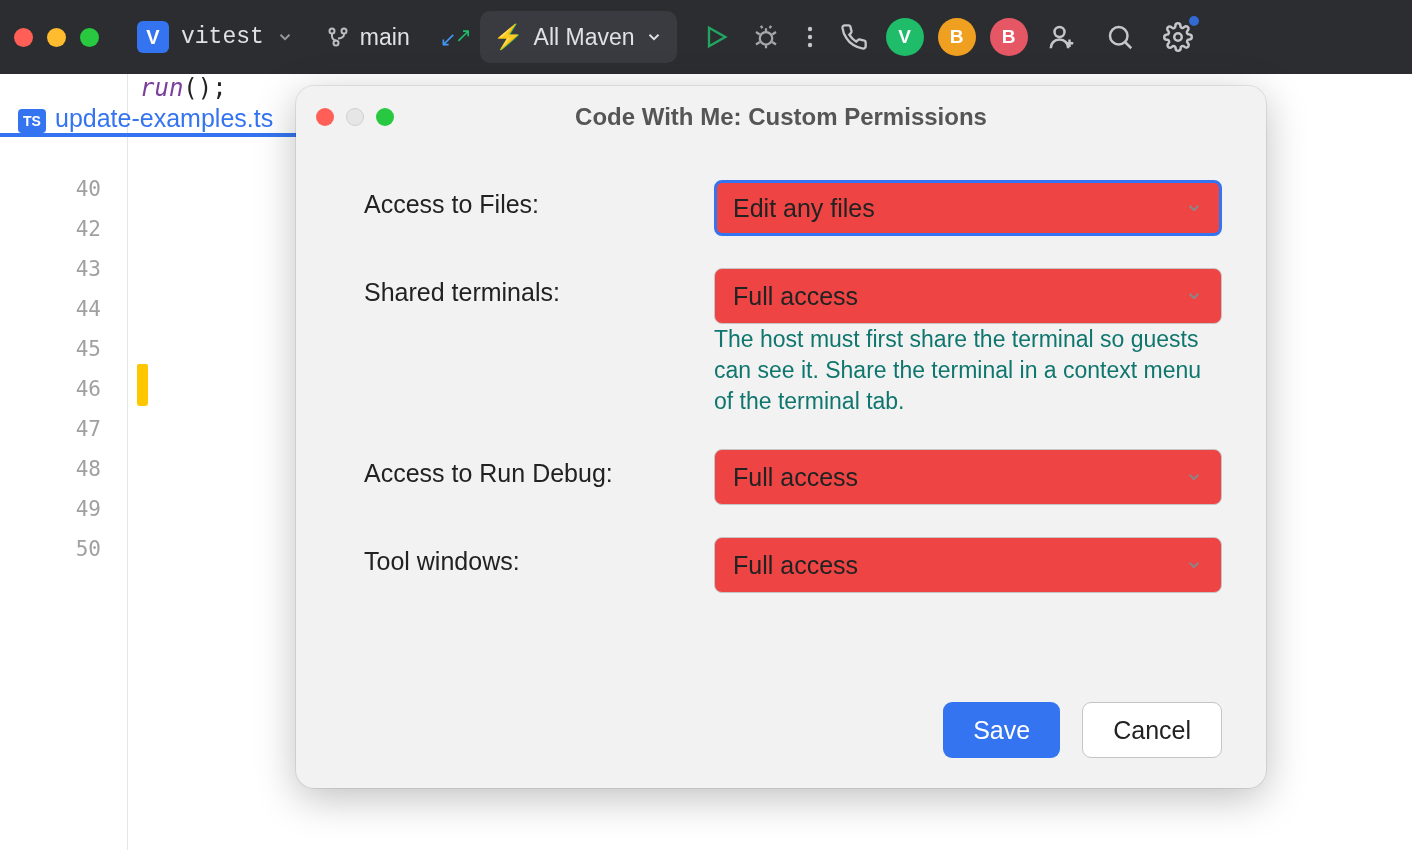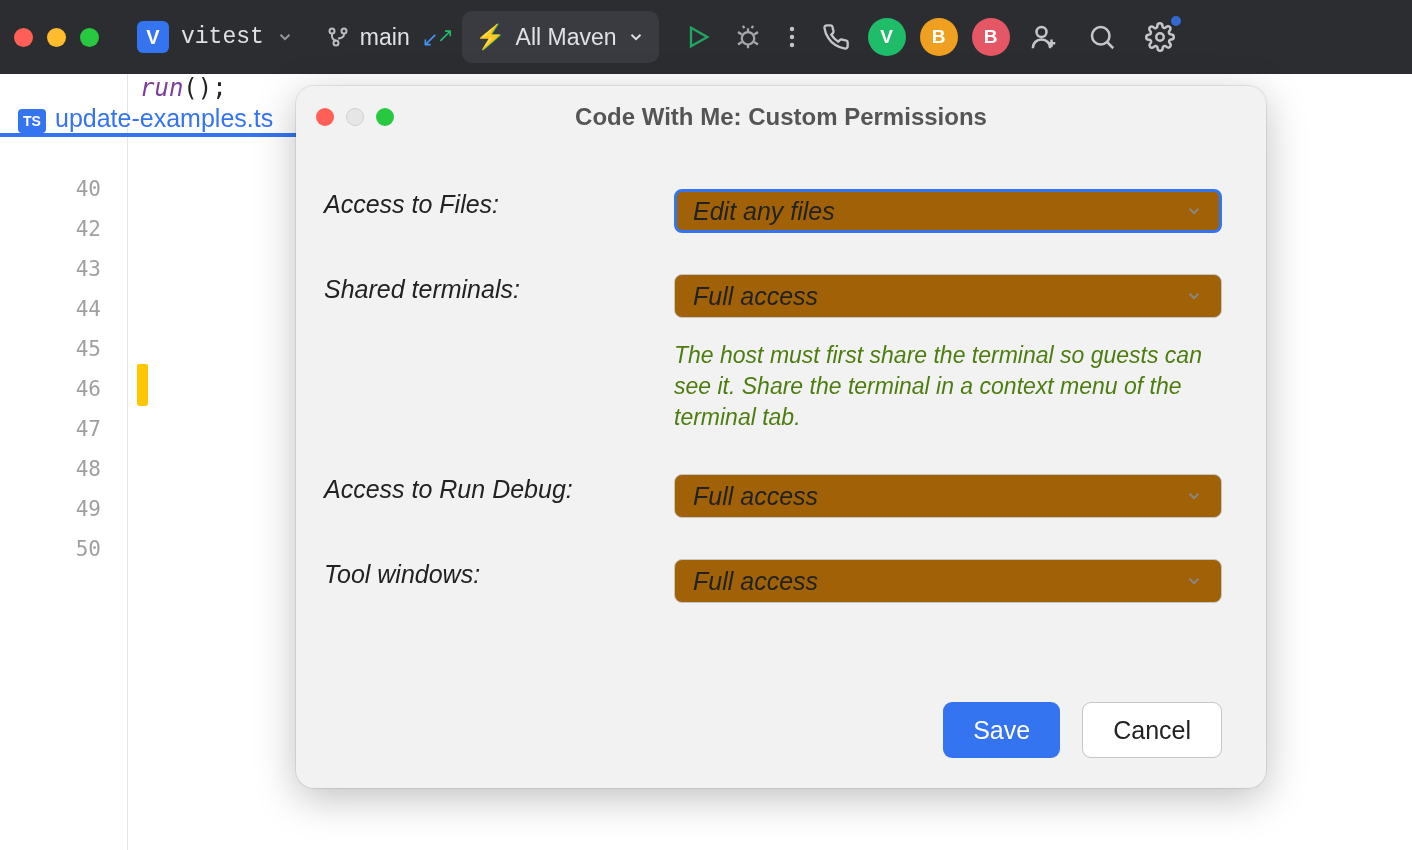--- a/index.html
+++ b/index.html
@@ -50,21 +50,21 @@
   font-weight: 600;
   font-size: 20px;
 }
 .proj-name { font-size: 23px; color: #dfe1e5; font-family: Liberation Mono, monospace; }
 .proj-chev { opacity: 0.6; }
 .branch {
   display: flex;
   align-items: center;
   gap: 10px;
   font-size: 23px;
-  margin-right: 4px;
+  margin-right: 22px;
 }
 .branch-icon { opacity: 0.8; }
 .cwm-arrows {
   position: relative;
   width: 32px;
   height: 28px;
 }
 .arrow-down-left { position: absolute; left: 0; bottom: 0; color: #4296f7; font-size: 20px; }
 .arrow-up-right { position: absolute; right: 0; top: 0; color: #1fbc6a; font-size: 20px; }
 
@@ -233,57 +233,55 @@
 .dlg-title {
   flex: 1;
   text-align: center;
   font-size: 24px;
   font-weight: 700;
   color: #555;
 }
 
 .dlg-body {
   flex: 1;
-  padding: 32px 44px 0 28px;
-  font-style: italic;
+  padding: 32px 44px 0 68px;
 }
 .form-row {
   display: flex;
   align-items: flex-start;
   margin-bottom: 32px;
 }
 .form-label {
   width: 350px;
   font-size: 25px;
   color: #222;
   padding-top: 10px;
 }
 .form-control { flex: 1; }
 .select {
   width: 100%;
-  height: 44px;
-  background: #a16207;
+  height: 56px;
+  background: #ef4444;
   border: 1px solid #c5c5c5;
   border-radius: 8px;
   padding: 0 18px;
   display: flex;
   align-items: center;
   justify-content: space-between;
   font-size: 25px;
   color: #222;
   cursor: pointer;
-  margin-top: 9px;
 }
 .select.focused { border: 3px solid #3574f0; padding: 0 16px; }
 .select-chev { color: #888; }
 .hint {
-  margin-top: 22px;
+  margin-top: 0;
   font-size: 23px;
   line-height: 1.35;
-  color: #4d7c0f;
+  color: #0f766e;
 }
 
 .dlg-footer {
   padding: 24px 44px 30px;
   display: flex;
   justify-content: flex-end;
   gap: 22px;
 }
 .btn {
   height: 56px;

